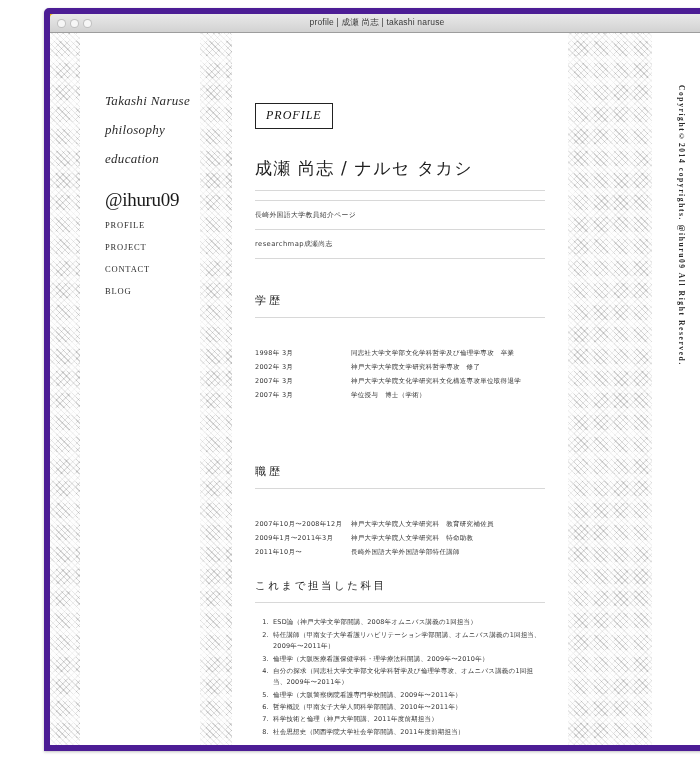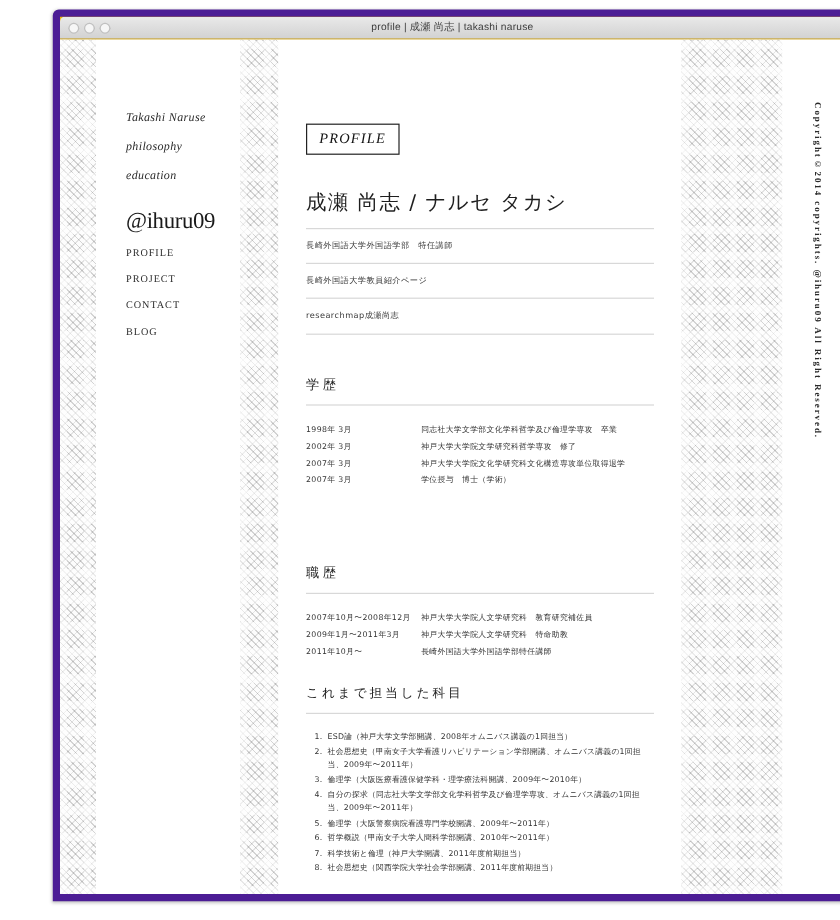--- a/index.html
+++ b/index.html
@@ -127,21 +127,21 @@
   .sidebar {
     position: absolute;
     left: 55px;
     top: 60px;
     width: 110px;
     z-index: 5;
   }
   .brandline {
     font-family: "Liberation Serif", serif;
     font-style: italic;
-    font-size: 10px;
+    font-size: 13px;
     color: #2b2b2b;
     margin-bottom: 13px;
     letter-spacing: 0.3px;
   }
   .handle {
     font-family: "Liberation Serif", serif;
     font-size: 19px;
     color: #1a1a1a;
     margin-top: 22px;
     margin-bottom: 9px;
@@ -203,21 +203,21 @@
     margin-top: 34px;
     margin-bottom: 6px;
   }
   .sec-title.wide {
     letter-spacing: 2.5px;
     font-size: 10.5px;
   }
   table.rows {
     border-collapse: collapse;
     width: 100%;
-    margin-top: 14px;
+    margin-top: 28px;
   }
   table.rows td {
     font-family: "DejaVu Sans", sans-serif;
     font-size: 6.5px;
     color: #333;
     padding: 2.5px 0;
     letter-spacing: 0.3px;
     vertical-align: top;
   }
   table.rows td.c1 { width: 96px; white-space: nowrap; }
@@ -284,21 +284,20 @@
         <li>BLOG</li>
       </ul>
     </div>
 
     <div class="content">
 
       <div class="profile-box">PROFILE</div>
 
       <div class="name-jp">成瀬 尚志 / ナルセ タカシ</div>
       <hr class="rule">
-      <div class="meta-line">長崎外国語大学外国語学部　特任講師</div>
       <hr class="rule">
       <div class="meta-line">長崎外国語大学教員紹介ページ</div>
       <hr class="rule">
       <div class="meta-line">researchmap成瀬尚志</div>
       <hr class="rule">
 
       <div class="sec-title">学歴</div>
       <hr class="rule">
       <table class="rows">
         <tbody>
@@ -337,21 +336,21 @@
           <td class="c1">2011年10月〜</td>
           <td>長崎外国語大学外国語学部特任講師</td>
         </tr>
       </tbody>
         </table>
 
       <div class="sec-title wide" style="margin-top:20px;">これまで担当した科目</div>
       <hr class="rule">
       <ol class="courses">
         <li>ESD論（神戸大学文学部開講、2008年オムニバス講義の1回担当）</li>
-        <li>社会思想史（甲南女子大学看護リハビリテーション学部開講、オムニバス講義の1回担当、2009年〜2011年）</li>
+        <li>特任講師（甲南女子大学看護リハビリテーション学部開講、オムニバス講義の1回担当、2009年〜2011年）</li>
         <li>倫理学（大阪医療看護保健学科・理学療法科開講、2009年〜2010年）</li>
         <li>自分の探求（同志社大学文学部文化学科哲学及び倫理学専攻、オムニバス講義の1回担当、2009年〜2011年）</li>
         <li>倫理学（大阪警察病院看護専門学校開講、2009年〜2011年）</li>
         <li>哲学概説（甲南女子大学人間科学部開講、2010年〜2011年）</li>
         <li>科学技術と倫理（神戸大学開講、2011年度前期担当）</li>
         <li>社会思想史（関西学院大学社会学部開講、2011年度前期担当）</li>
 
       </ol>
     </div>
 

